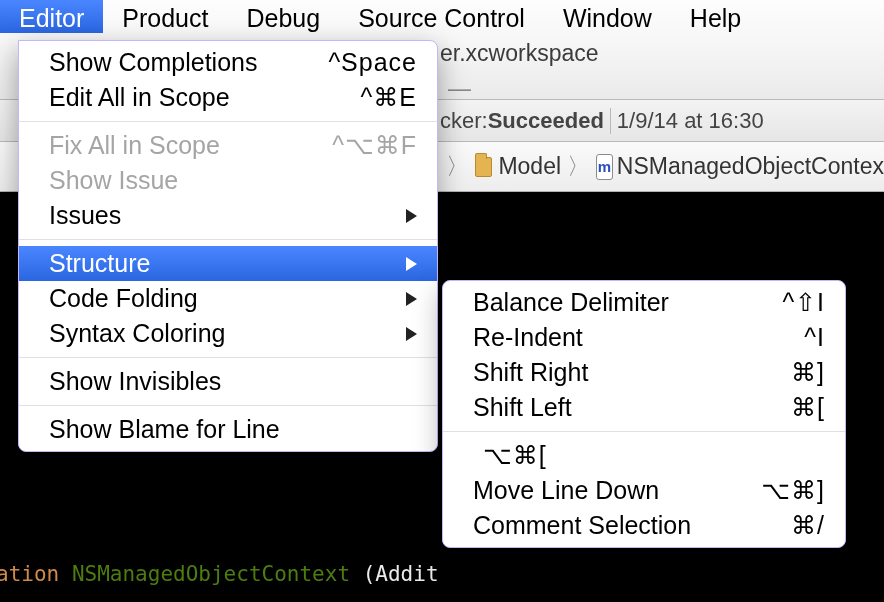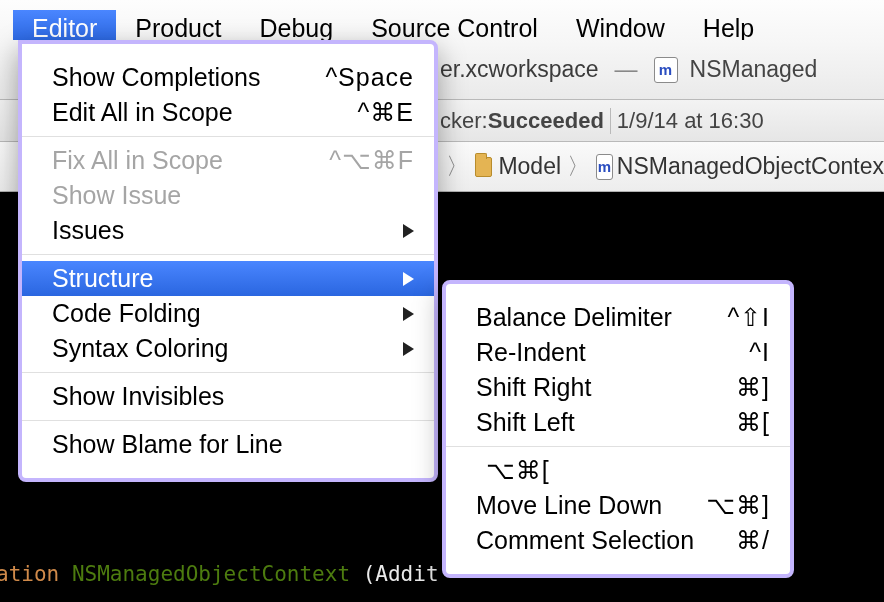--- a/index.html
+++ b/index.html
@@ -10,52 +10,52 @@
     width: 884px;
     height: 602px;
     overflow: hidden;
     position: relative;
     font-weight: 400;
   }
 
   
   .menubar {
     display: flex;
-    align-items: flex-end;
+    align-items: flex-start;
     height: 44px;
     background: linear-gradient(#fdfdfd,#f6f6f6);
     border-bottom: 1px solid #b0b0b0;
     font-size: 25px;
-    padding-left: 13px;
   }
   .menubar .mitem {
     padding: 4px 19px 0 19px;
     color: #000;
     cursor: default;
   }
   .menubar .mitem.active {
     background: #2a66e0;
     background: linear-gradient(#4a86ff,#2a66e0);
     color: #fff;
   }
 
   
   .toolbar1 {
     position: absolute;
     top: 40px; left: 0; right: 0;
     height: 60px;
     background: linear-gradient(#f7f7f7,#eaeaea);
     border-bottom: 1px solid #b9b9b9;
     display: flex;
-    align-items: center;
+    align-items: flex-start;
     padding-left: 440px;
     font-size: 23px;
     color: #444;
     gap: 8px;
     white-space: nowrap;
+    flex-direction: column;
   }
   .toolbar1 .filelabel { color: #3b3b3b; }
   .toolbar1 .dash { color: #888; margin: 0 8px; }
   .filetype-badge {
     display: inline-flex; align-items: center; justify-content: center;
     width: 24px; height: 26px;
     border: 1px solid #8b8b8b;
     border-radius: 3px;
     font-size: 15px;
     color: #2a4dc0;
@@ -119,27 +119,27 @@
     white-space: nowrap;
   }
   .tok-kw { color: #d08a4a; }
   .tok-type { color: #4d7c0f; }
   .tok-plain { color: #eaeaea; }
 
   
   .dropdown {
     position: absolute;
     background: #fff;
-    border: 4px solid #c4b5fd;
+    border: 1px solid #c4b5fd;
     border-radius: 0 0 8px 8px;
     box-shadow: 0 10px 28px rgba(0,0,0,0.35);
-    padding: 16px 0;
+    padding: 4px 0;
   }
   .dd1 { top: 40px; left: 18px; width: 420px; border-top-right-radius: 8px; }
-  .dd2 { top: 280px; left: 442px; width: 352px; border-top-right-radius: 8px; border-top-left-radius: 8px;}
+  .dd2 { top: 280px; left: 442px; width: 404px; border-top-right-radius: 8px; border-top-left-radius: 8px;}
   .dd-row {
     display: flex;
     align-items: center;
     padding: 3px 20px 3px 30px;
     font-size: 25px;
     color: #000;
     cursor: default;
     position: relative;
   }
   .dd-row.disabled { color: #a5a5a5; }

